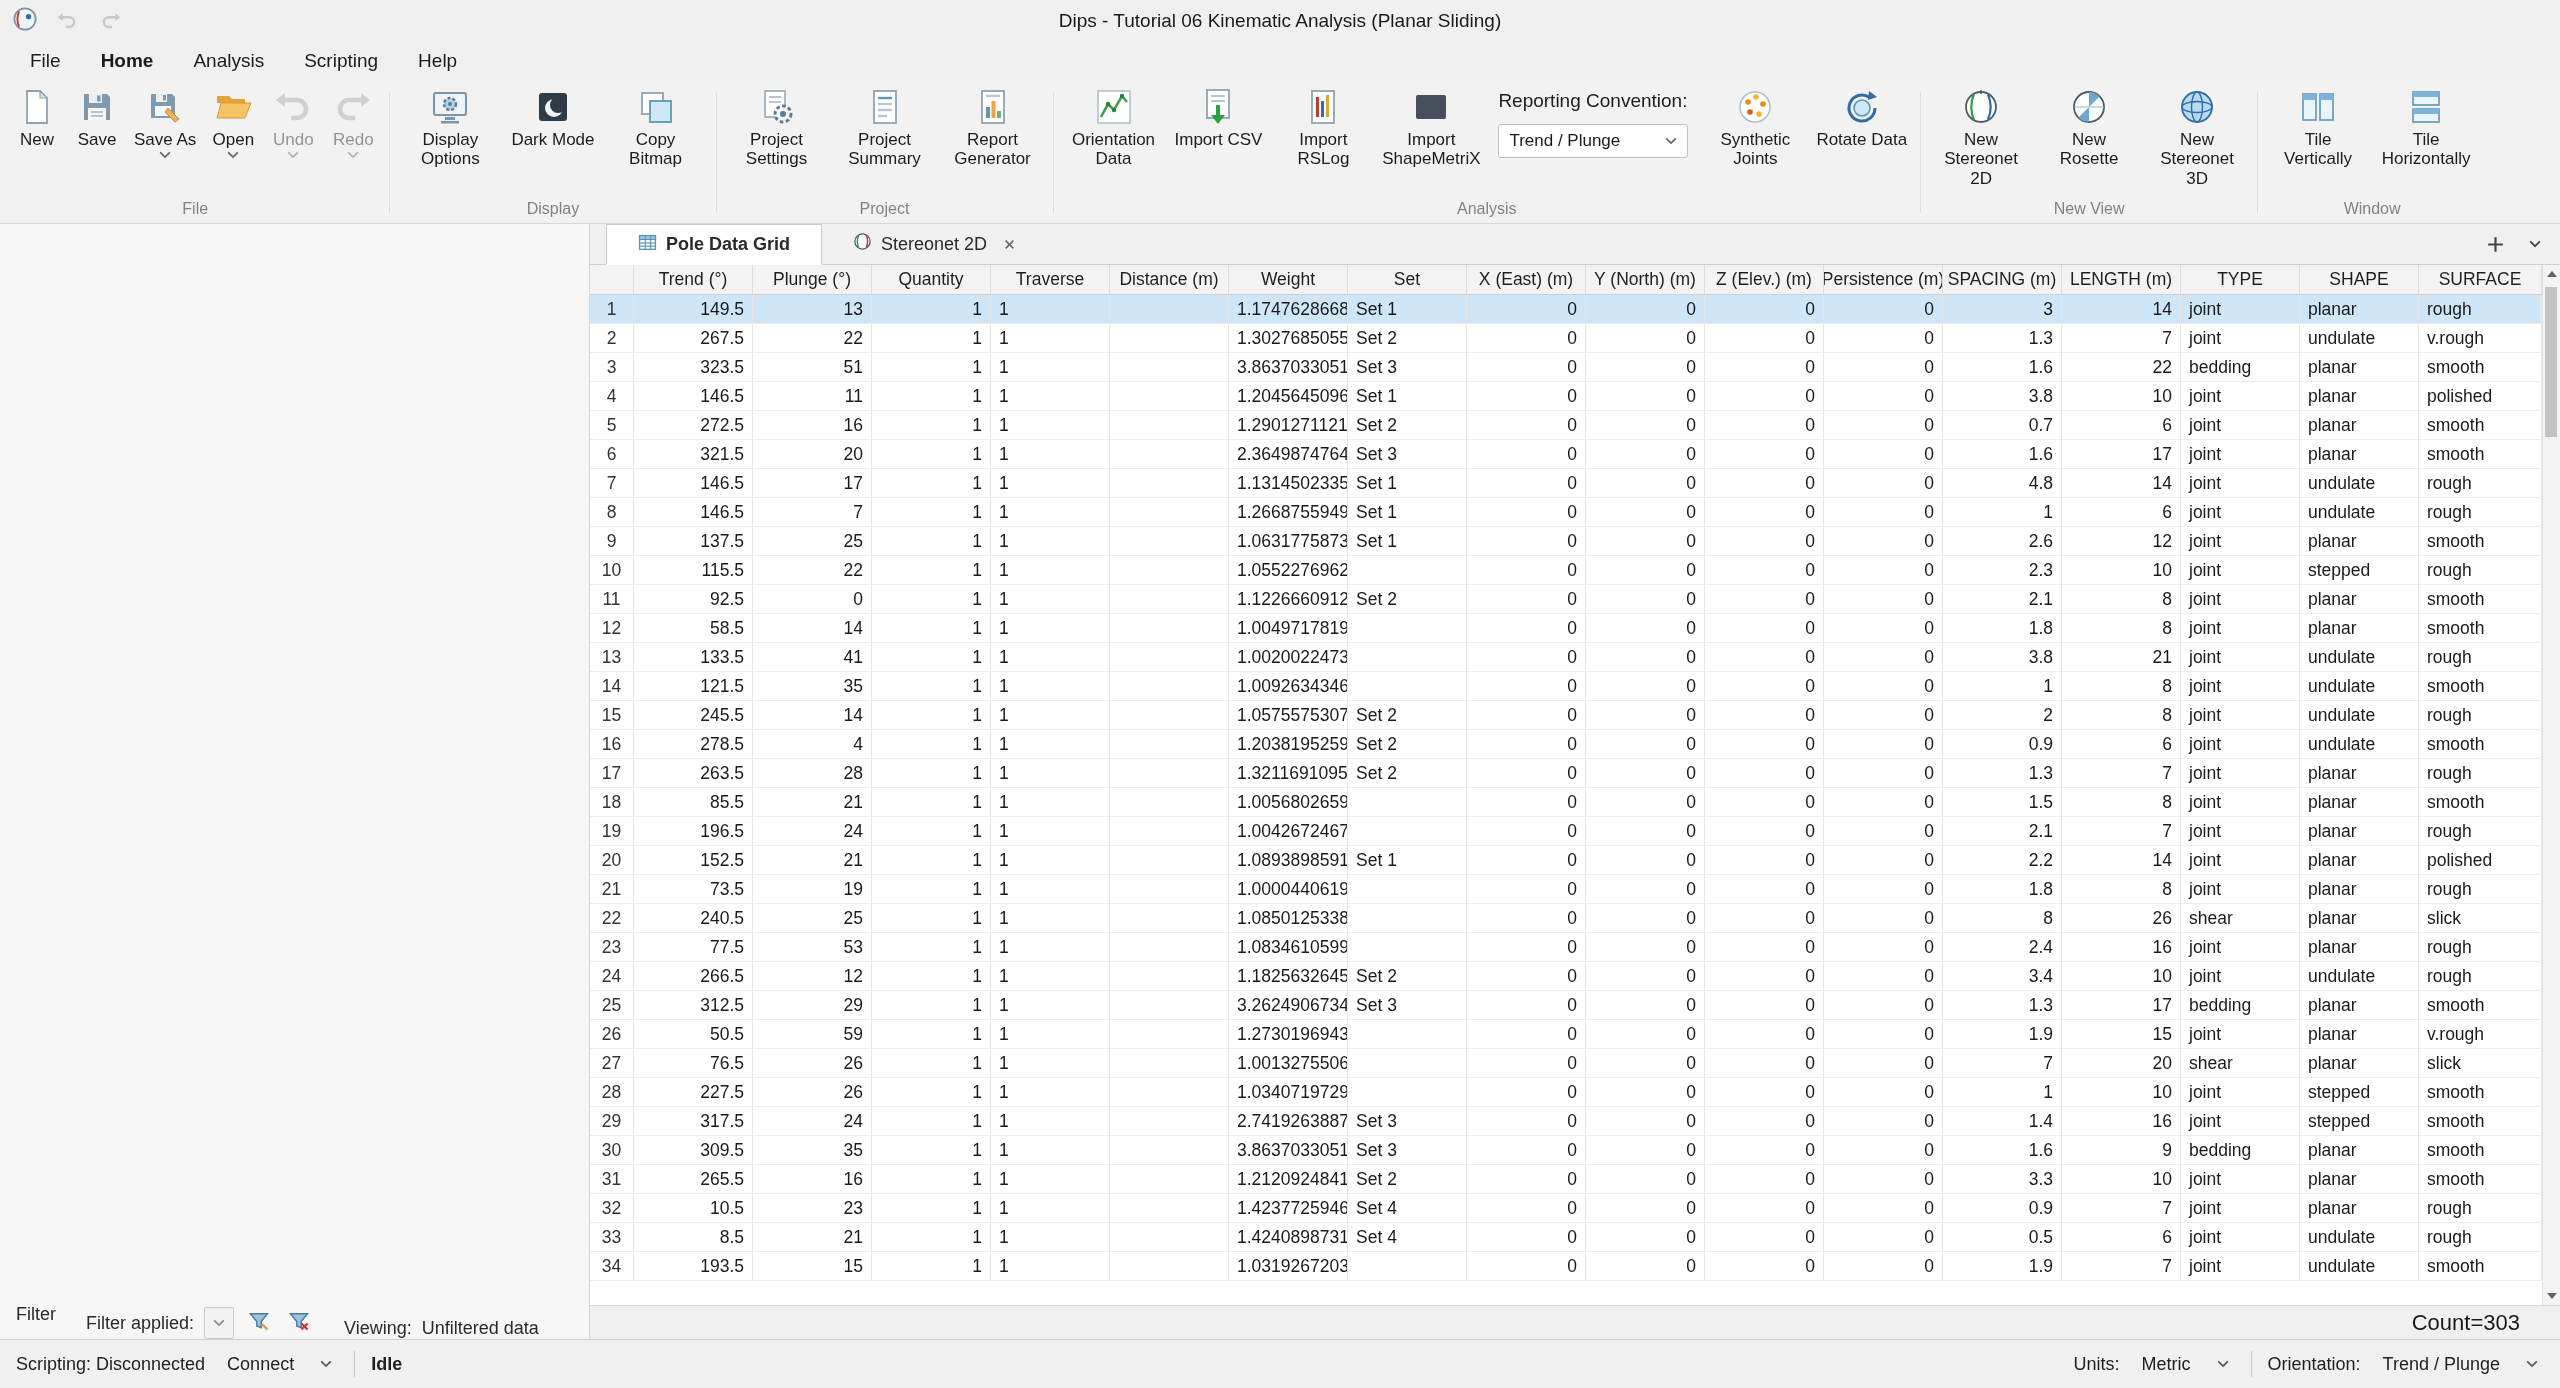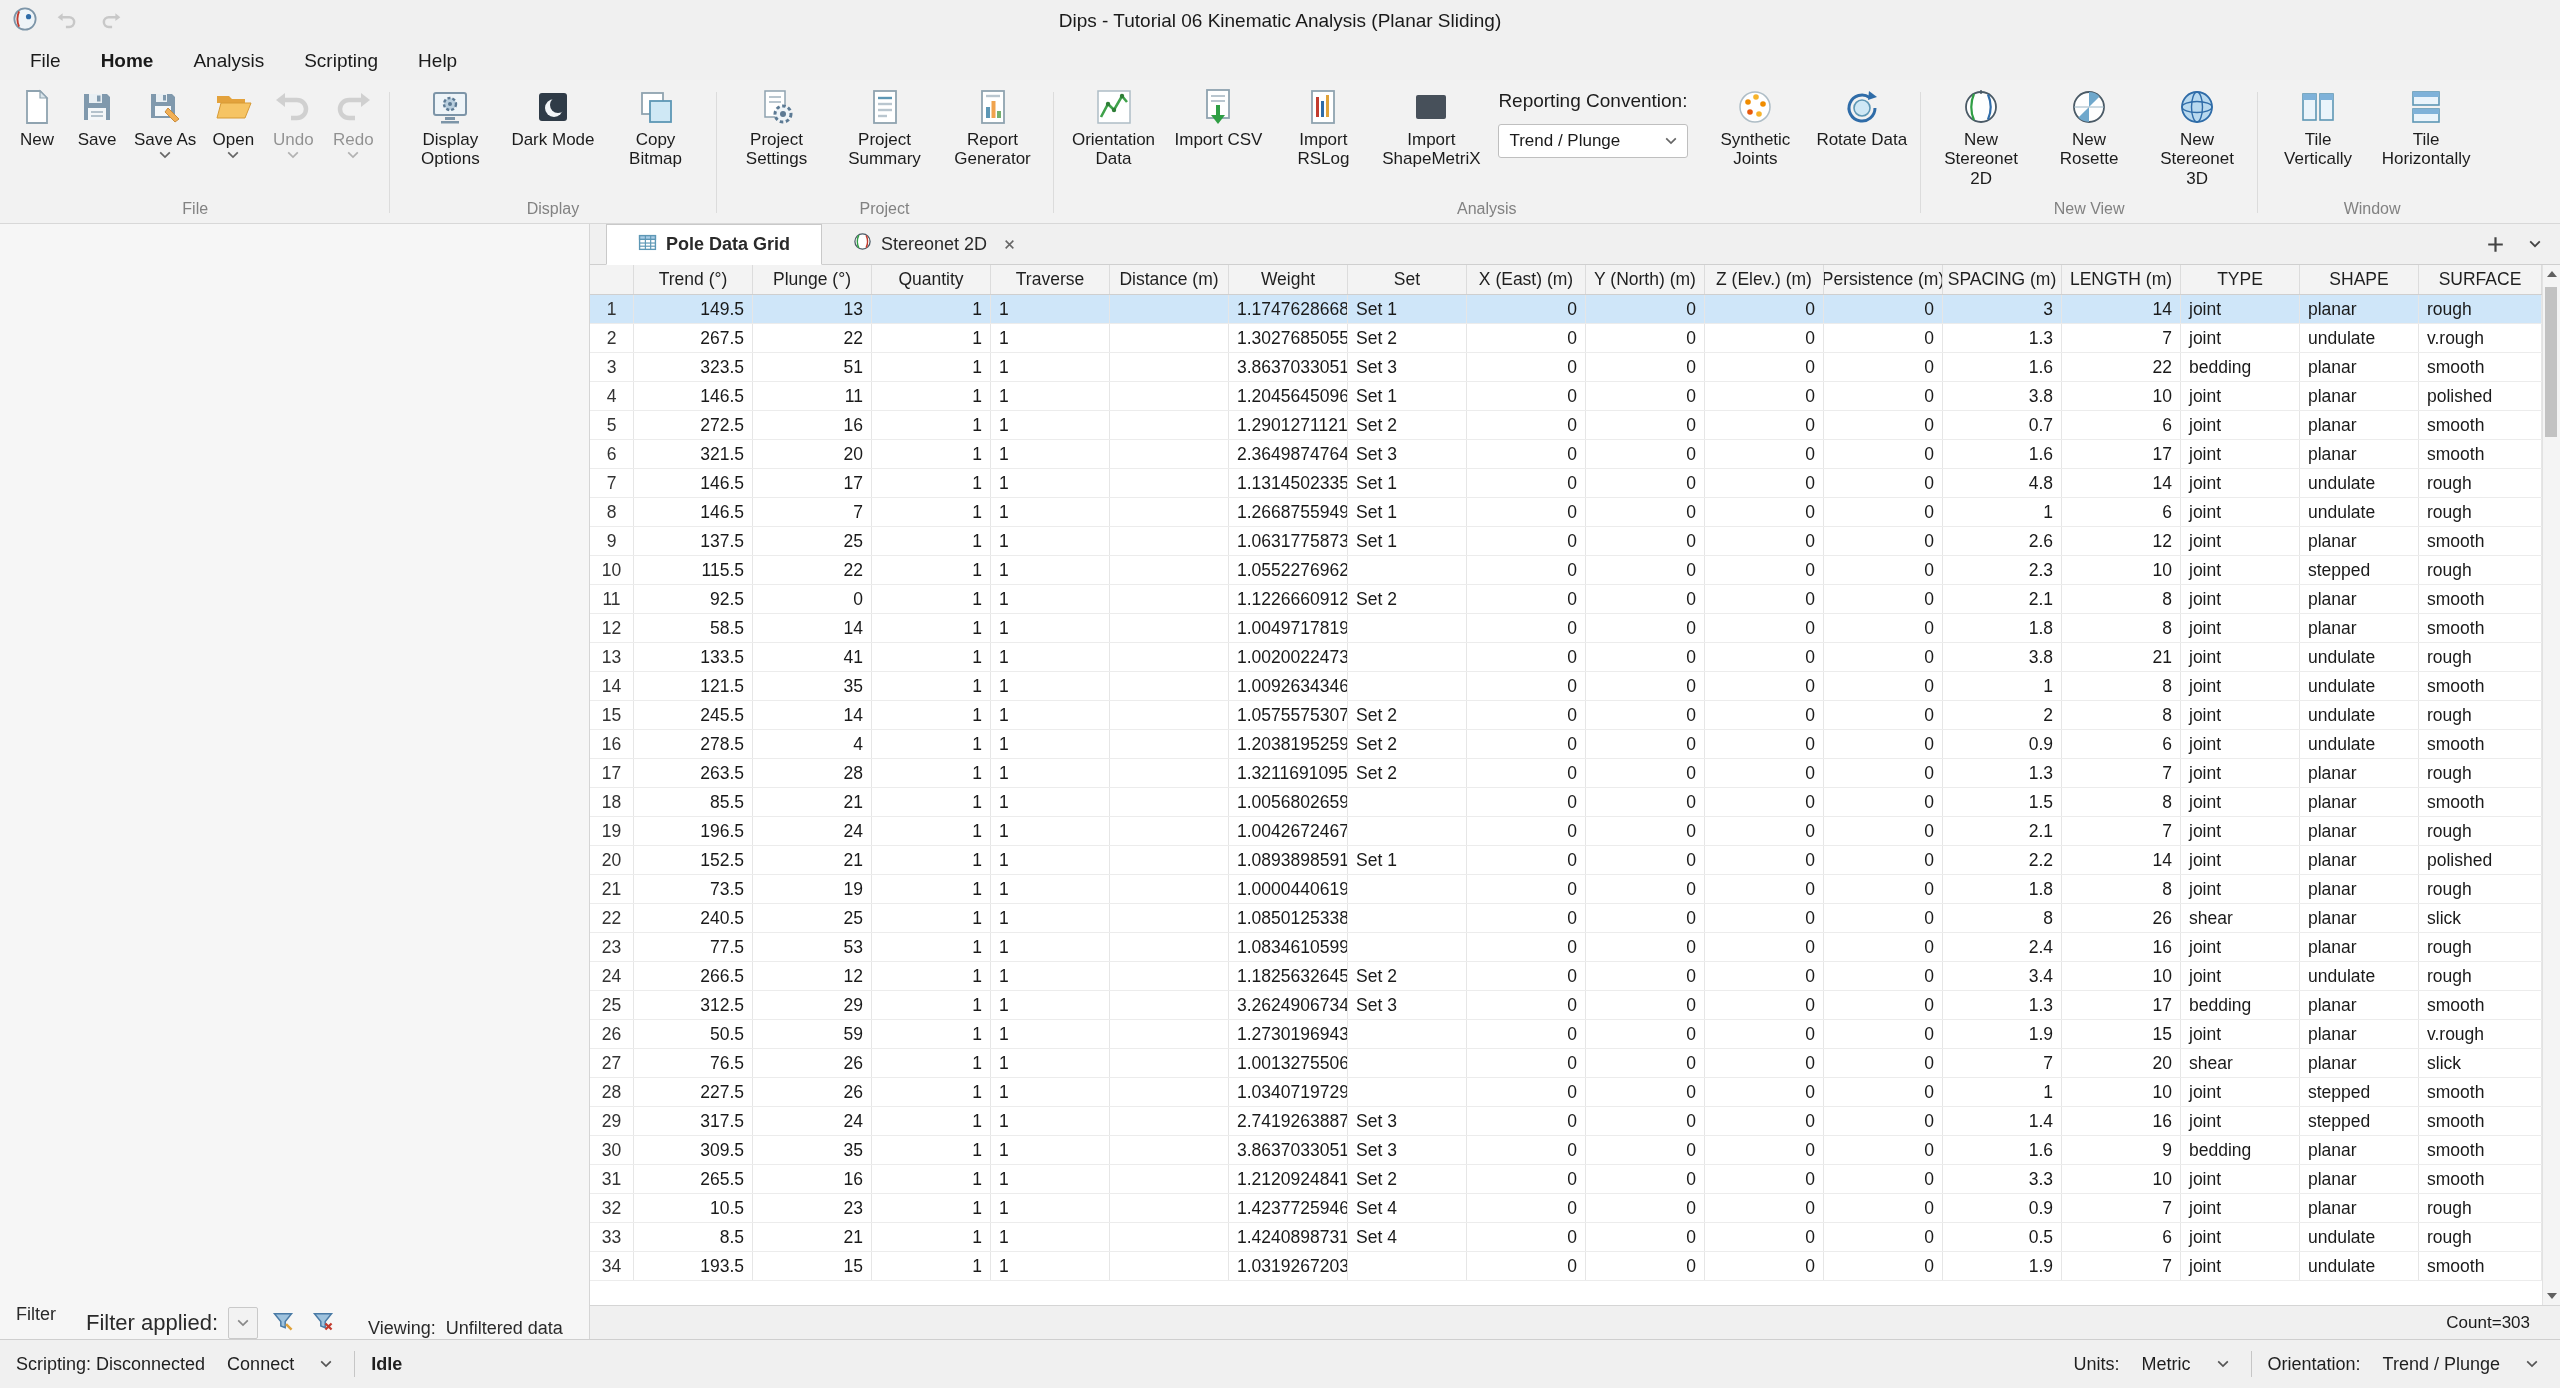--- a/index.html
+++ b/index.html
@@ -38,21 +38,21 @@
   .chev{width:12px;height:8px;}
   .rc-block{display:flex;flex-direction:column;align-items:flex-start;padding:6px 12px 0 12px;gap:12px;}
   .rc-label{font-size:19px;color:#1c1c1c;}
   .rc-select{width:190px;height:34px;background:#fff;border:1px solid #bfbfbf;border-radius:3px;display:flex;align-items:center;justify-content:space-between;padding:0 10px;font-size:17px;color:#1a1a1a;}
 
   
   .main{flex:1;display:flex;min-height:0;}
   .filter-panel{flex:0 0 590px;background:#f6f6f6;border-right:1px solid #d5d5d5;display:flex;align-items:flex-end;}
   .fp-title{padding:12px 16px 14px 16px;font-size:18px;color:#2a2a2a;}
   .fp-row{display:flex;align-items:center;gap:10px;padding:0 14px;}
-  .fp-label{font-size:22px;color:#2a2a2a;white-space:nowrap;}
+  .fp-label{font-size:18px;color:#2a2a2a;white-space:nowrap;}
   .fp-combo{flex:1;height:32px;background:#f2f2f2;border:1px solid #c9c9c9;border-radius:2px;display:flex;align-items:center;justify-content:flex-end;padding:0 8px;}
   .fp-iconbtn{width:30px;height:30px;display:flex;align-items:center;justify-content:center;border-radius:3px;}
   .fp-row2{display:flex;gap:10px;padding:20px 16px 0 16px;font-size:18px;color:#2a2a2a;}
 
   .content{flex:1;display:flex;flex-direction:column;min-width:0;}
 
   
   .tabbar{flex:0 0 41px;background:#f0f0f0;border-bottom:1px solid #cfcfcf;display:flex;align-items:stretch;padding-left:16px;}
   .tab{display:flex;align-items:center;gap:9px;padding:0 31px;font-size:18px;color:#2a2a2a;}
   .tab.active{background:#fff;border:1px solid #c9c9c9;border-bottom:1px solid #fff;margin-bottom:-1px;font-weight:bold;}
@@ -72,21 +72,21 @@
   .grow .gcell{line-height:28px;}
   .grow.sel{background:#cfe6f9;}
   .a-left{text-align:left;}.a-right{text-align:right;}.a-center{text-align:center;}
 
   .vscroll{position:absolute;top:0;right:0;bottom:0;width:18px;background:#f4f4f4;border-left:1px solid #e2e2e2;}
   .vs-btn{position:absolute;left:0;width:17px;height:18px;display:flex;align-items:center;justify-content:center;}
   .vs-btn.up{top:0;}
   .vs-btn.down{bottom:0;}
   .vs-thumb{position:absolute;left:2px;right:3px;top:22px;height:150px;background:#c2c2c2;}
 
-  .grid-footer{flex:0 0 34px;background:#f0f0f0;border-top:1px solid #d5d5d5;display:flex;align-items:center;justify-content:flex-end;padding-right:30px;font-size:17px;color:#1a1a1a;}
+  .grid-footer{flex:0 0 34px;background:#f0f0f0;border-top:1px solid #d5d5d5;display:flex;align-items:center;justify-content:flex-end;padding-right:40px;font-size:22px;color:#1a1a1a;}
 
   
   .statusbar{flex:0 0 49px;background:#f0f0f0;border-top:1px solid #cfcfcf;display:flex;align-items:center;padding:0 16px;gap:16px;font-size:18px;color:#1f1f1f;}
   .sb-sep{width:1px;height:26px;background:#c6c6c6;}
   .sb-drop{display:flex;align-items:center;justify-content:space-between;padding:0 6px;height:32px;}
   .sb-drop .lbl{margin-right:26px;}
   .sb-spacer{flex:1;}
   .bold{font-weight:bold;}
 </style>
 </head>

